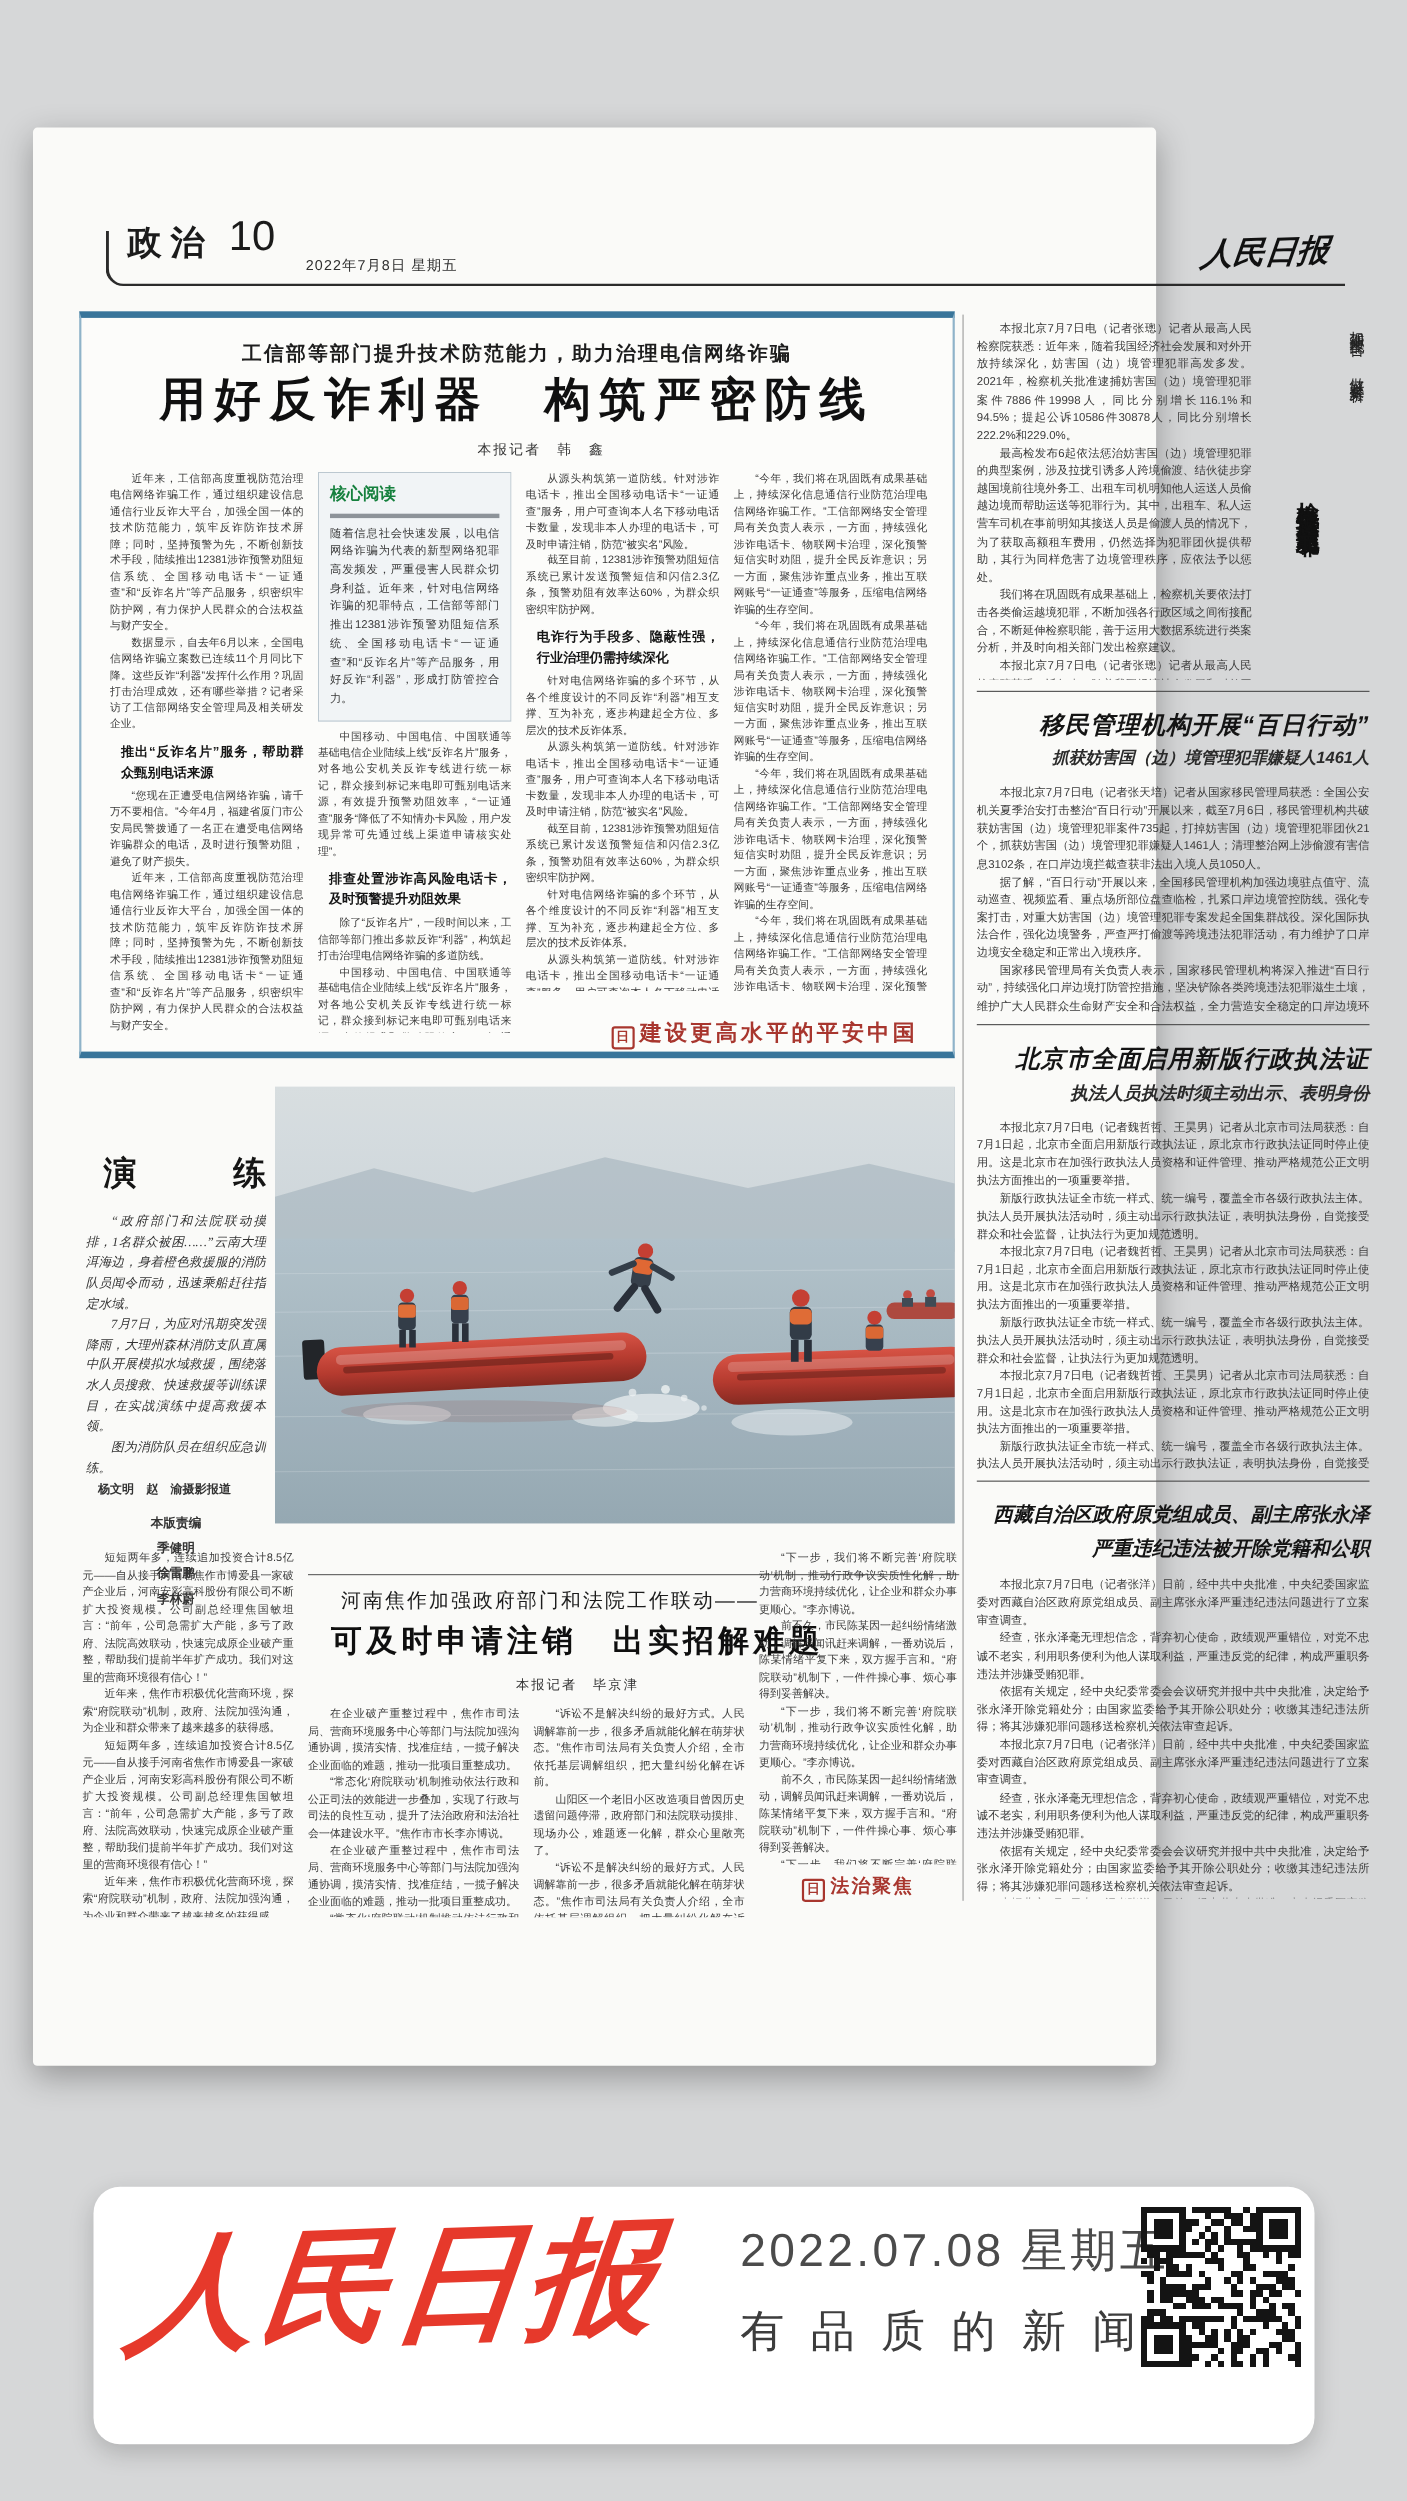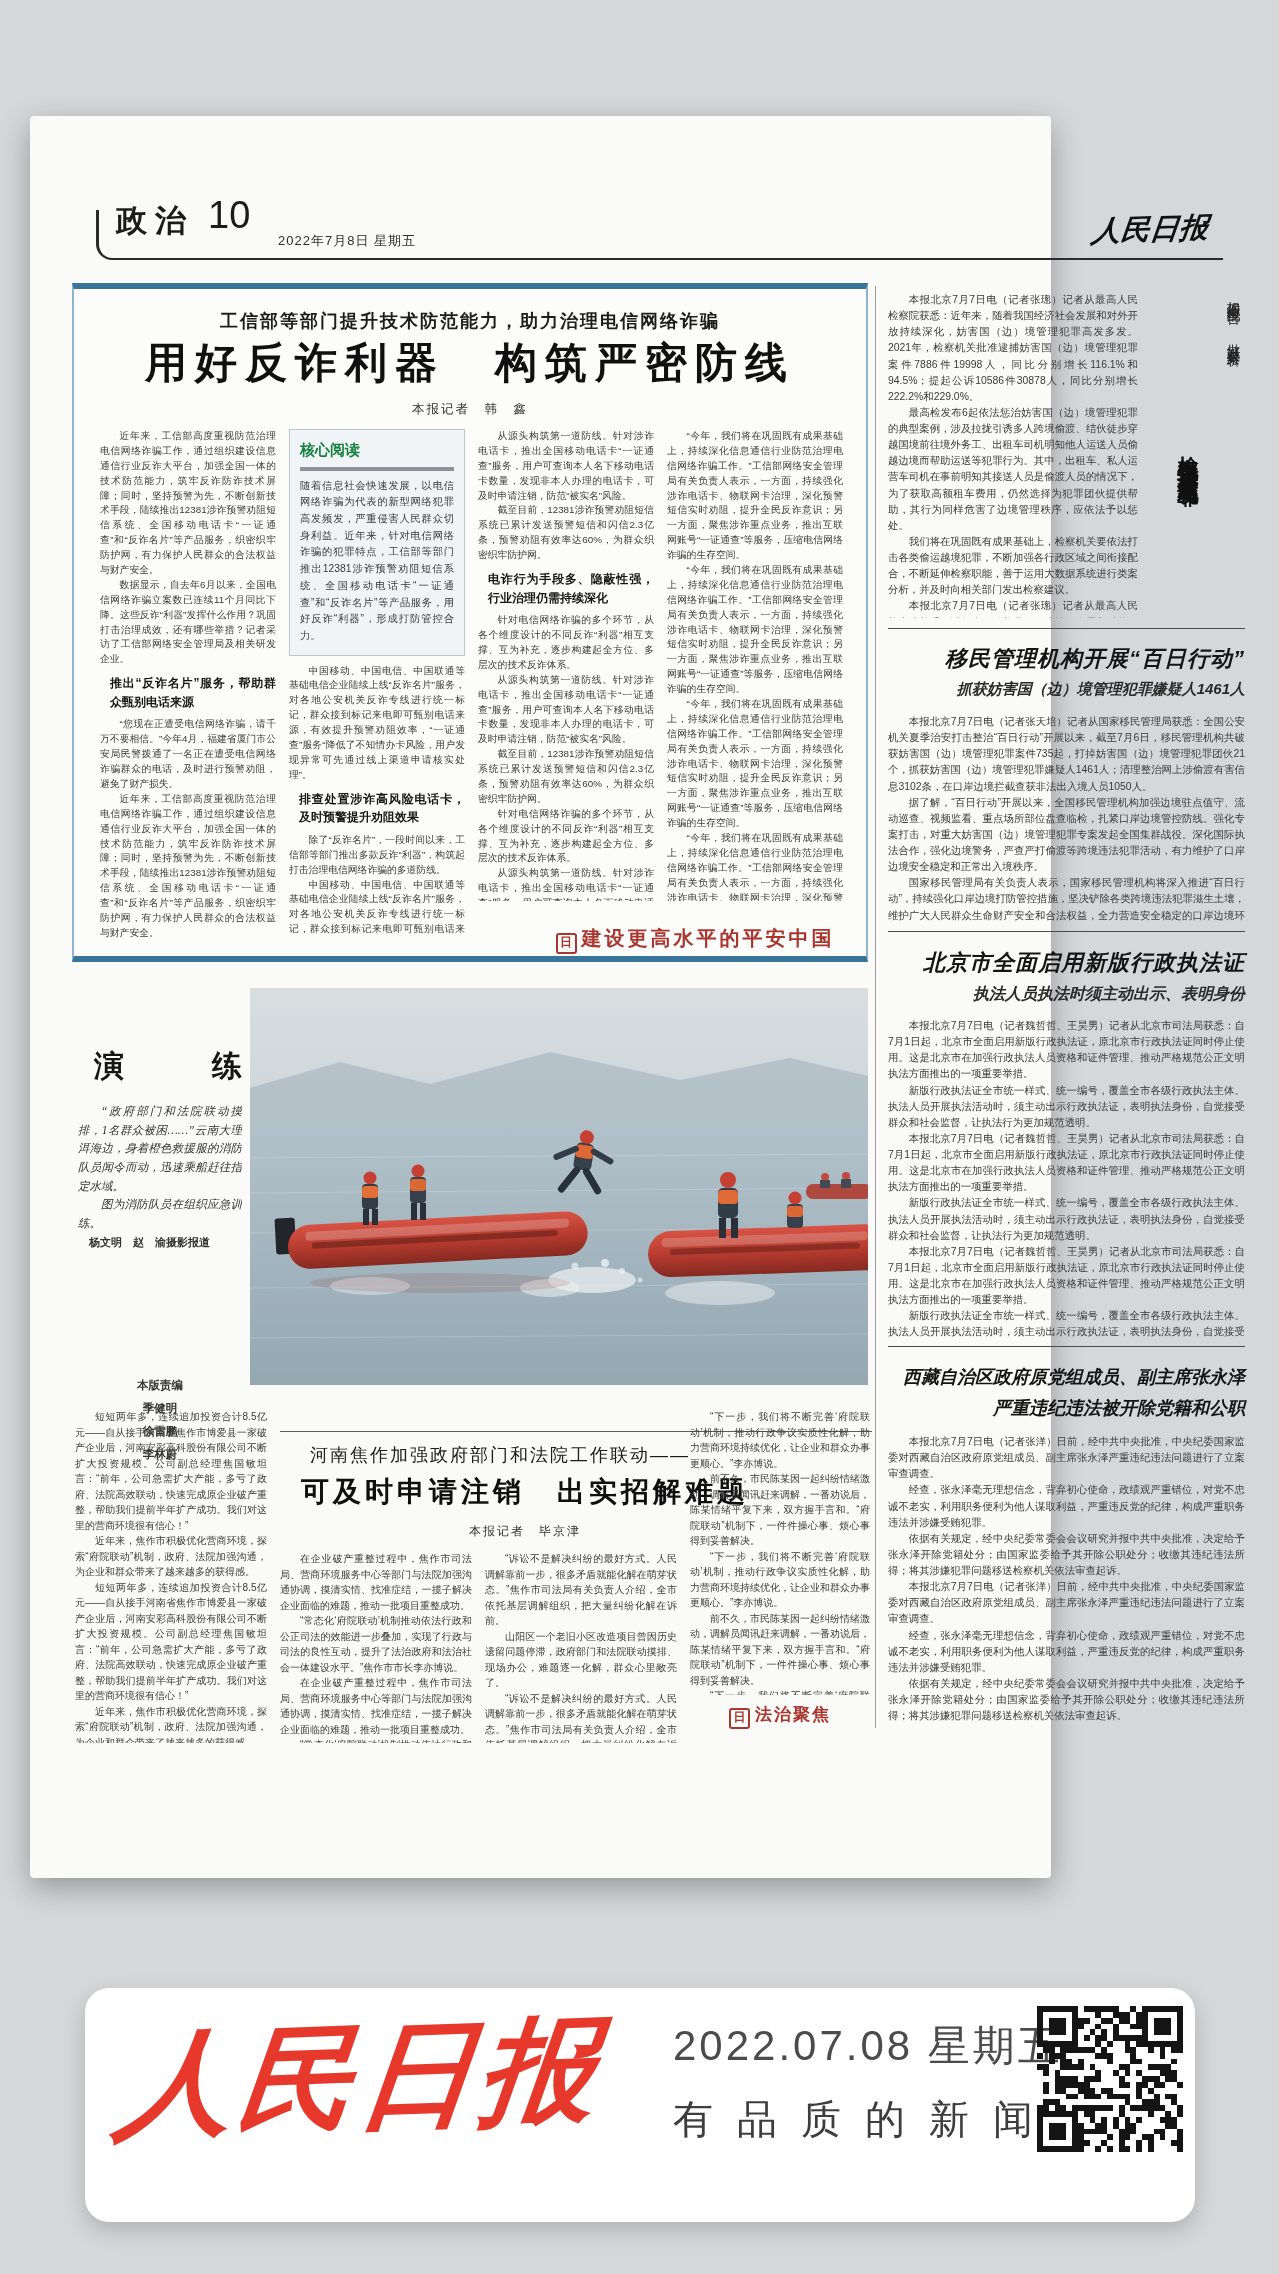--- a/index.html
+++ b/index.html
@@ -17,21 +17,21 @@
   .pg-date{position:absolute;left:248px;top:116px;font-size:13px;color:#2f2f2f;letter-spacing:1px;}
   .script{font-family:"Liberation Serif",serif;font-style:italic;font-weight:900;transform:skewX(-8deg) rotate(-2deg);}
   .masthead{position:absolute;left:1050px;top:94px;width:140px;text-align:center;font-size:29px;color:#111;}
   
   .lead-box{position:absolute;left:42px;top:167px;width:796px;height:679px;background:#fcfcfa;
             border:2px solid #8fb3c9;border-top:6px solid #39759a;border-bottom:6px solid #39759a;box-sizing:border-box;}
   .lead-kicker{position:absolute;left:0;top:20px;width:100%;text-align:center;font-size:18px;font-weight:600;
                letter-spacing:2px;color:#1d1d1d;}
   .lead-headline{position:absolute;left:0;top:46px;width:100%;text-align:center;font-size:42px;font-weight:900;
                  letter-spacing:8px;color:#101010;}
-  .lead-byline{position:absolute;left:0;top:112px;width:100%;text-align:center;font-size:12.5px;color:#333;letter-spacing:2px;}
+  .lead-byline{position:absolute;left:0;top:112px;width:100%;text-align:center;font-size:12.5px;color:#333;letter-spacing:2px;padding-left:22px;}
   .lcol{position:absolute;top:140px;width:176px;overflow:hidden;font-size:9.8px;line-height:1.52;text-align:justify;color:#3a3a3a;}
   .lcol p{margin:0;text-indent:2em;}
   .lcol h4.sub{margin:7px 0 6px;font-size:12px;font-weight:900;color:#161616;text-indent:0;line-height:1.55;padding-left:10px;}
   .core-box{background:#f1f4f6;border:1px solid #bcc8d0;padding:9px 10px 10px;margin-bottom:8px;}
   .core-title{font-size:15px;font-weight:900;color:#15803d;padding-bottom:5px;border-bottom:4px solid #8d9399;margin-bottom:7px;}
   .core-text{font-size:10.3px;line-height:1.62;text-align:justify;color:#3a3a3a;}
   .lead-tagline{position:absolute;left:470px;top:636px;width:302px;text-align:center;font-size:20px;font-weight:900;
                 color:#a8362e;letter-spacing:3px;}
   .pd-mark{display:inline-block;width:17px;height:17px;line-height:15px;border:2px solid #a8362e;border-radius:3px;
            color:#a8362e;font-size:12px;font-weight:900;text-align:center;margin-right:5px;vertical-align:-1px;letter-spacing:0;}
@@ -190,20 +190,21 @@
           <p class="p">本报北京7月7日电（记者张洋）日前，经中共中央批准，中央纪委国家监委对西藏自治区政府原党组成员、副主席张永泽严重违纪违法问题进行了立案审查调查。</p>
           <p class="p">经查，张永泽毫无理想信念，背弃初心使命，政绩观严重错位，对党不忠诚不老实，利用职务便利为他人谋取利益，严重违反党的纪律，构成严重职务违法并涉嫌受贿犯罪。</p>
           <p class="p">依据有关规定，经中央纪委常委会会议研究并报中共中央批准，决定给予张永泽开除党籍处分；由国家监委给予其开除公职处分；收缴其违纪违法所得；将其涉嫌犯罪问题移送检察机关依法审查起诉。</p>
           <p class="p">本报北京7月7日电（记者张洋）日前，经中共中央批准，中央纪委国家监委对西藏自治区政府原党组成员、副主席张永泽严重违纪违法问题进行了立案审查调查。</p>
         </div>
     </div>
 
     <div class="yan-title">演练</div>
     <div class="caption">
         <p class="p">“政府部门和法院联动摸排，1名群众被困……”云南大理洱海边，身着橙色救援服的消防队员闻令而动，迅速乘船赶往指定水域。</p>
+        <p class="p">7月7日，为应对汛期突发强降雨，大理州森林消防支队直属中队开展模拟水域救援，围绕落水人员搜救、快速救援等训练课目，在实战演练中提高救援本领。</p>
         <p class="p">图为消防队员在组织应急训练。</p>
         <p class="credit">杨文明　赵　渝摄影报道</p>
       </div>
     <div class="editors">
       <div>本版责编</div>
       <div>季健明</div>
       <div>徐雷鹏</div>
       <div>李林蔚</div>
     </div>
 

